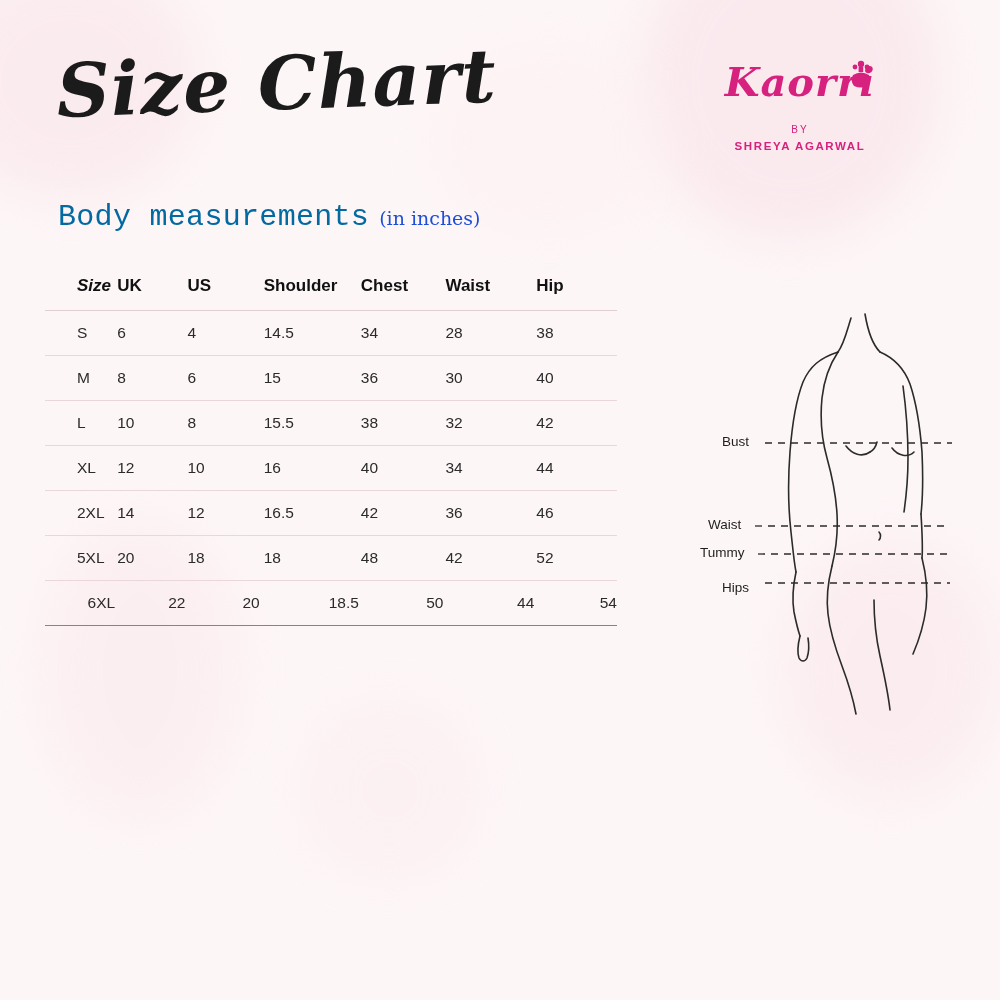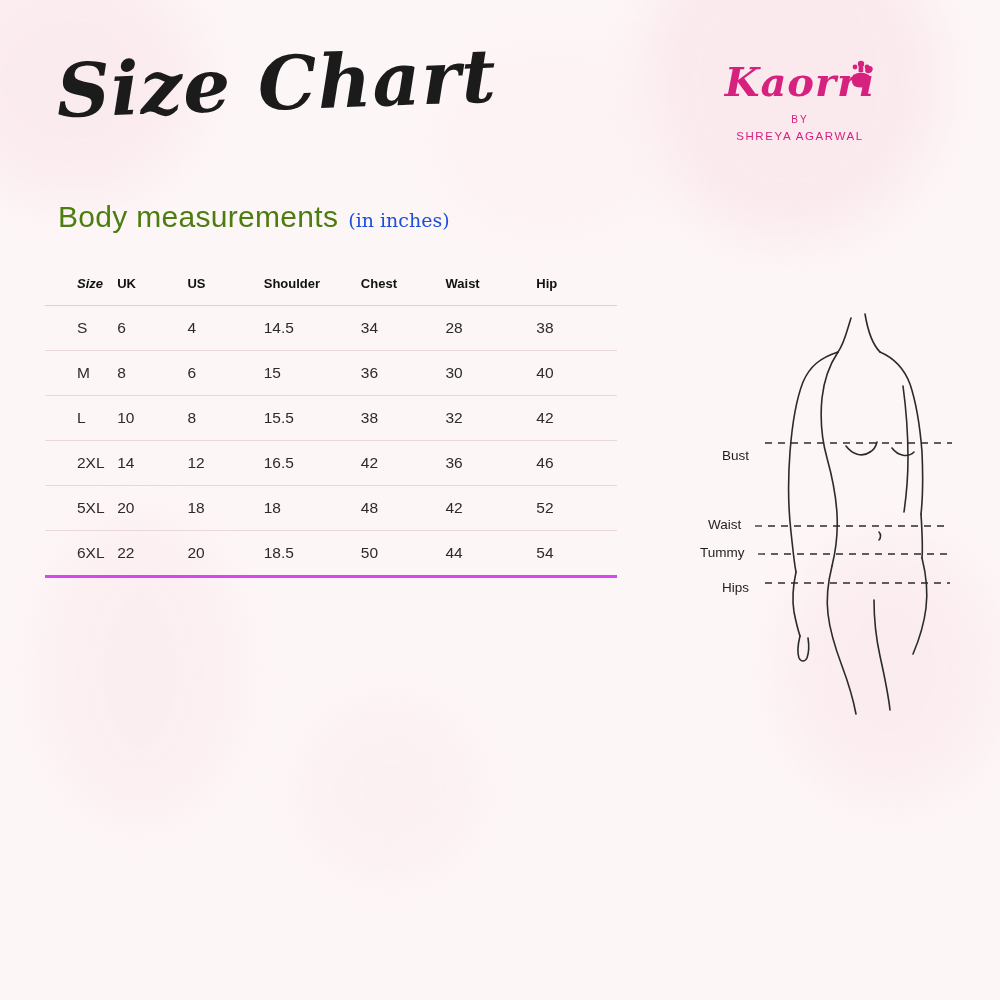--- a/index.html
+++ b/index.html
@@ -60,46 +60,47 @@
     font-size: 40px;
     font-weight: 700;
     letter-spacing: 1px;
     line-height: 1;
     color: #d6217e;
   }
   .logo-by {
     font-size: 10px;
     letter-spacing: 2px;
     color: #d6217e;
-    margin-top: 12px;
+    margin-top: 22px;
   }
   .logo-sub {
     font-size: 11.5px;
     letter-spacing: 1.6px;
     color: #d6217e;
     margin-top: 5px;
+    font-weight: bold;
   }
   .logo-mark {
     position: absolute;
     right: 122px; top: 58px;
     width: 34px; height: 30px;
   }
 
   
   .subtitle-row {
     position: absolute;
     left: 58px; top: 200px;
     display: flex;
     align-items: baseline;
     gap: 10px;
   }
   .subtitle {
-    font-family: Liberation Sans, sans-serif;
+    font-family: Liberation Mono, monospace;
     font-size: 30px;
-    color: #4d7c0f;
+    color: #0369a1;
     letter-spacing: 0.3px;
   }
   .subtitle-unit {
     font-family: "DejaVu Serif", serif;
     font-size: 19px;
     color: #1d4ed8;
   }
 
   
   .table-wrap {
@@ -108,36 +109,36 @@
     width: 572px;
   }
   table {
     width: 100%;
     border-collapse: collapse;
     font-size: 15.5px;
     color: #222;
   }
   thead th {
     font-weight: 700;
-    font-size: 13px;
+    font-size: 17px;
     color: #111;
     text-align: left;
     padding: 14px 0 14px 0;
     border-bottom: 1px solid #e2cfd4;
     white-space: nowrap;
   }
   thead th.size-head { font-style: italic; }
   tbody td {
     padding: 13px 0;
     border-bottom: 1px solid #e9d7dc;
     color: #2b2b2b;
     font-size: 15.5px;
     text-align: left;
   }
-  tbody tr:last-child td { border-bottom: 3px solid #d946ef; }
+  tbody tr:last-child td { border-bottom: 1px solid #d946ef; text-align: right; }
   col.c-size { width: 68px; }
   col.c-uk { width: 68px; }
   col.c-us { width: 72px; }
   col.c-sh { width: 96px; }
   col.c-ch { width: 82px; }
   col.c-wa { width: 88px; }
   col.c-hi { width: 80px; }
   td.cell-size, th.size-head { padding-left: 32px; }
   td.cell-uk, th.uk-head { padding-left: 0px; }
   th.uk-head, td.cell-uk { padding-left: 2px; }
@@ -152,21 +153,21 @@
     position: absolute;
     left: 660px; top: 300px;
     width: 330px; height: 430px;
   }
   .fig-label {
     position: absolute;
     font-size: 13.5px;
     color: #1e1e1e;
     white-space: nowrap;
   }
-  .lab-bust  { left: 62px;  top: 148px; }
+  .lab-bust  { left: 62px;  top: 134px; }
   .lab-waist { left: 48px;  top: 217px; }
   .lab-tummy { left: 40px;  top: 245px; }
   .lab-hips  { left: 62px;  top: 280px; }
 </style>
 </head>
 <body>
 
 <div id="page">
 
   <div class="blob b1"></div>
@@ -243,20 +244,29 @@
           <tr>
             <td class="cell-size">L</td>
             <td class="cell-uk">10</td>
             <td class="cell-us">8</td>
             <td class="cell-sh">15.5</td>
             <td class="cell-ch">38</td>
             <td class="cell-wa">32</td>
             <td class="cell-hi">42</td>
           </tr>
           <tr>
+            <td class="cell-size">XL</td>
+            <td class="cell-uk">12</td>
+            <td class="cell-us">10</td>
+            <td class="cell-sh">16</td>
+            <td class="cell-ch">40</td>
+            <td class="cell-wa">34</td>
+            <td class="cell-hi">44</td>
+          </tr>
+          <tr>
             <td class="cell-size">2XL</td>
             <td class="cell-uk">14</td>
             <td class="cell-us">12</td>
             <td class="cell-sh">16.5</td>
             <td class="cell-ch">42</td>
             <td class="cell-wa">36</td>
             <td class="cell-hi">46</td>
           </tr>
           <tr>
             <td class="cell-size">5XL</td>

